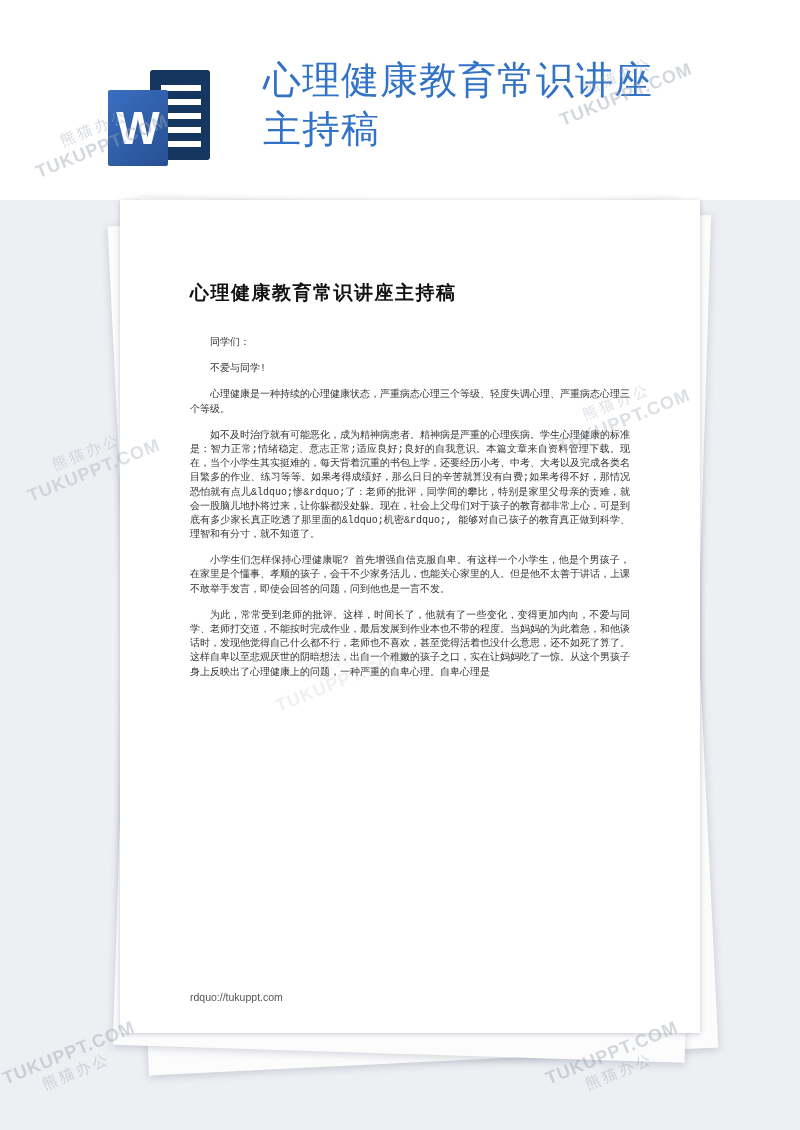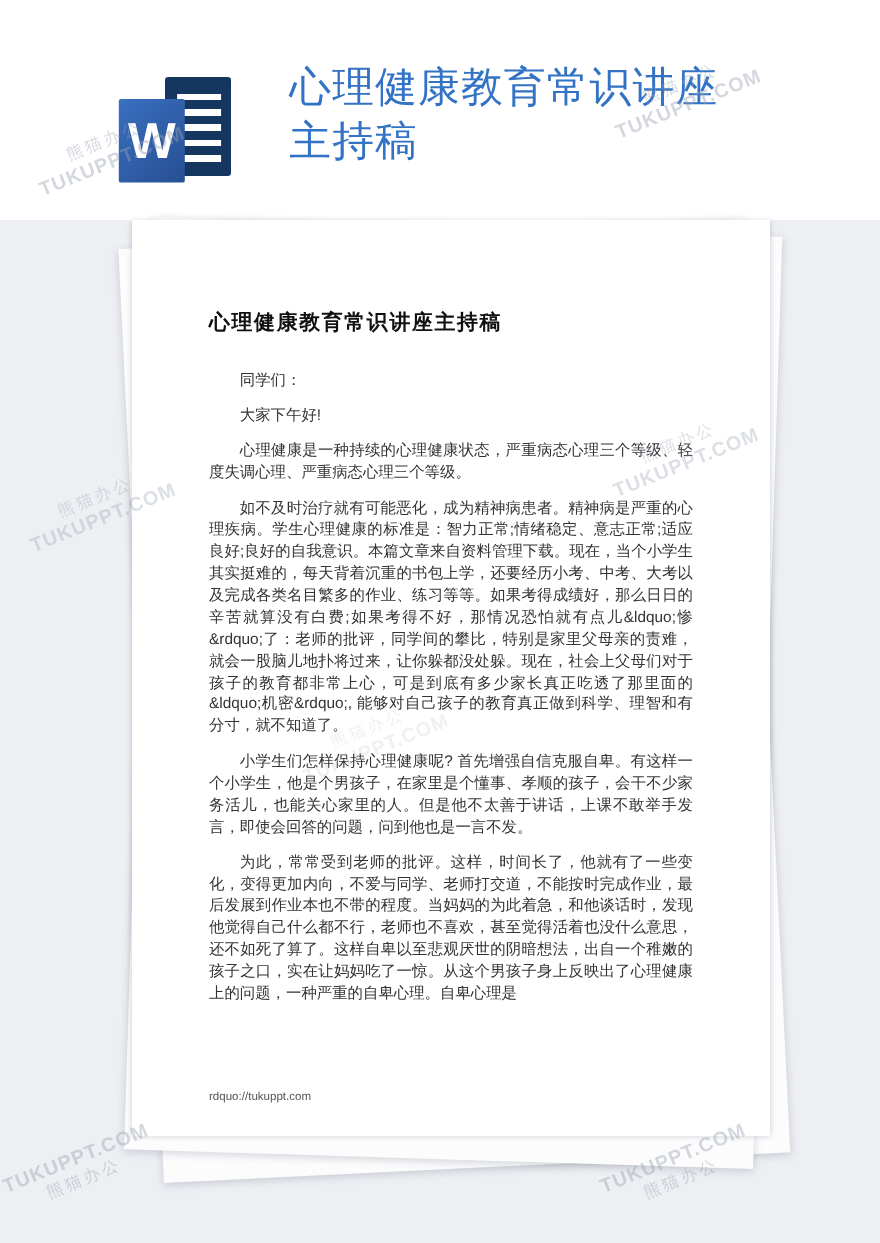--- a/index.html
+++ b/index.html
@@ -51,23 +51,23 @@
     box-shadow:0 1px 5px rgba(60,70,90,.28);
     padding:80px 70px 55px; box-sizing:border-box;
     z-index:3;
   }
   .doc-title {
     margin:0 0 30px; font-size:19px; font-weight:600; color:#111;
     letter-spacing:1.5px;
     font-family:"Liberation Serif","DejaVu Serif",serif;
   }
   .doc-par {
-    margin:12px 0 10px; font-size:14px; line-height:1.42; color:#333;
+    margin:12px 0 10px; font-size:10px; line-height:1.42; color:#333;
     text-align:justify; text-indent:2em;
-    font-family:Liberation Sans, sans-serif;
+    font-family:Liberation Mono, monospace;
   }
   .doc-footer {
     position:absolute; left:70px; bottom:30px;
     font-size:10.5px; color:#555;
   }
 
   
   .wm {
     position:absolute; transform:rotate(-22deg);
     color:#9aa4b2; text-align:center; z-index:4;
@@ -96,21 +96,21 @@
   <h1 class="page-title">心理健康教育常识讲座主持稿</h1>
 </div>
 
 <div class="page-behind pb1"></div>
 <div class="page-behind pb2"></div>
 
 <div class="doc-page">
   <h2 class="doc-title">心理健康教育常识讲座主持稿</h2>
   <div class="doc-body">
       <p class="doc-par">同学们：</p>
-      <p class="doc-par">大家下午好!</p>
+      <p class="doc-par">不爱与同学!</p>
       <p class="doc-par">心理健康是一种持续的心理健康状态，严重病态心理三个等级、轻度失调心理、严重病态心理三个等级。</p>
       <p class="doc-par">如不及时治疗就有可能恶化，成为精神病患者。精神病是严重的心理疾病。学生心理健康的标准是：智力正常;情绪稳定、意志正常;适应良好;良好的自我意识。本篇文章来自资料管理下载。现在，当个小学生其实挺难的，每天背着沉重的书包上学，还要经历小考、中考、大考以及完成各类名目繁多的作业、练习等等。如果考得成绩好，那么日日的辛苦就算没有白费;如果考得不好，那情况恐怕就有点儿&amp;ldquo;惨&amp;rdquo;了：老师的批评，同学间的攀比，特别是家里父母亲的责难，就会一股脑儿地扑将过来，让你躲都没处躲。现在，社会上父母们对于孩子的教育都非常上心，可是到底有多少家长真正吃透了那里面的&amp;ldquo;机密&amp;rdquo;, 能够对自己孩子的教育真正做到科学、理智和有分寸，就不知道了。</p>
       <p class="doc-par">小学生们怎样保持心理健康呢? 首先增强自信克服自卑。有这样一个小学生，他是个男孩子，在家里是个懂事、孝顺的孩子，会干不少家务活儿，也能关心家里的人。但是他不太善于讲话，上课不敢举手发言，即使会回答的问题，问到他也是一言不发。</p>
       <p class="doc-par">为此，常常受到老师的批评。这样，时间长了，他就有了一些变化，变得更加内向，不爱与同学、老师打交道，不能按时完成作业，最后发展到作业本也不带的程度。当妈妈的为此着急，和他谈话时，发现他觉得自己什么都不行，老师也不喜欢，甚至觉得活着也没什么意思，还不如死了算了。这样自卑以至悲观厌世的阴暗想法，出自一个稚嫩的孩子之口，实在让妈妈吃了一惊。从这个男孩子身上反映出了心理健康上的问题，一种严重的自卑心理。自卑心理是</p>
     </div>
   <div class="doc-footer">rdquo://tukuppt.com</div>
 </div>
 
 <div class="wm wm1">
   <span class="wm-brand">熊猫办公</span>

